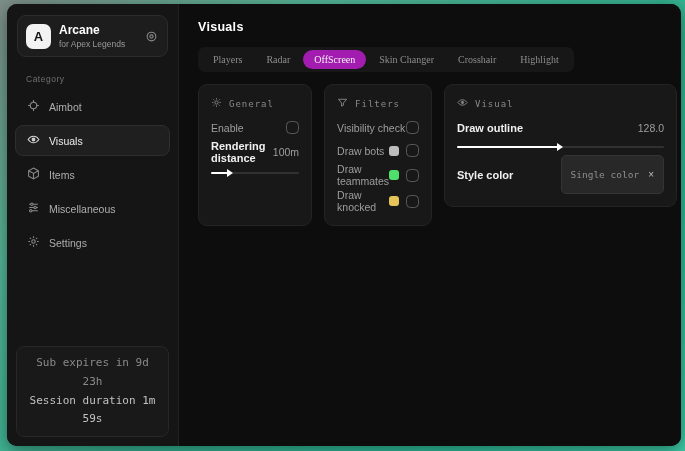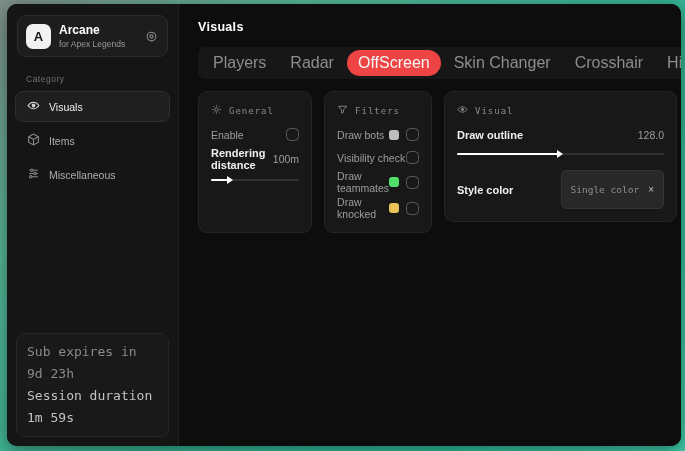--- a/index.html
+++ b/index.html
@@ -16,49 +16,49 @@
   .logo{width:25px;height:25px;background:#f2f2f2;border-radius:7px;color:#141414;font-weight:bold;font-size:13px;display:flex;align-items:center;justify-content:center;flex:none;}
   .app-name{font-size:12px;font-weight:bold;color:#fff;}
   .app-sub{font-size:8.5px;color:#9a9a9a;margin-top:2px;}
   .target-btn{margin-left:auto;color:#8a8a8a;width:14px;height:14px;display:flex;align-items:center;}
   .target-btn svg{width:13px;height:13px;}
   .category{margin:17px 0 7px 19px;font-family:Liberation Sans, sans-serif;font-size:8.5px;color:#707070;letter-spacing:.5px;}
   .nav{display:flex;flex-direction:column;gap:3px;padding:0 8px;}
   .nav-item{display:flex;align-items:center;gap:9px;padding:7px 11px;border-radius:8px;color:#aeaeae;font-size:10.5px;border:1px solid transparent;cursor:pointer;}
   .nav-item svg{width:13px;height:13px;color:#8a8a8a;flex:none;}
   .nav-item.active{background:#1f1f1f;border-color:#2e2e2e;color:#ededed;}
-  .footer-card{position:absolute;left:9px;right:9px;bottom:9px;background:#191919;border:1px solid #272727;border-radius:8px;padding:7px 10px;font-family:"DejaVu Sans Mono",monospace;font-size:13px;line-height:1.7;}
+  .footer-card{position:absolute;left:9px;right:9px;bottom:9px;background:#191919;border:1px solid #272727;border-radius:8px;padding:7px 10px;font-family:"DejaVu Sans Mono",monospace;font-size:11px;line-height:1.7;text-align:center;}
   .footer-line1{color:#8a8a8a;}
   .footer-line2{color:#c2c2c2;}
   
   .main{flex:1;background:#0d0d0d;padding:16px 13px;position:relative;}
   .page-title{font-size:12.5px;font-weight:bold;color:#fff;margin-left:6px;letter-spacing:.3px;}
   .tabbar{display:inline-flex;gap:2px;margin:13px 0 0 6px;background:#171717;border-radius:7px;padding:3px 4px;}
-  .tab{padding:4px 11px;font-size:16px;color:#8d8d8d;border-radius:99px;cursor:pointer;white-space:nowrap;}
-  .tab.active{background:#ef4444;color:#f5f5f5;}
+  .tab{padding:4px 11px;font-size:10px;color:#8d8d8d;border-radius:99px;cursor:pointer;white-space:nowrap;font-family:Liberation Serif, serif;}
+  .tab.active{background:#a21caf;color:#f5f5f5;}
   .content{display:flex;gap:12px;margin:12px 0 0 6px;align-items:flex-start;}
   .col-left{width:234px;display:flex;flex-direction:row;gap:12px;flex:none;}
   .col-right{width:233px;flex:none;}
   .panel{background:#181818;border:1px solid #242424;border-radius:9px;padding:9px 12px 12px;}
   .panel-head{display:flex;align-items:center;gap:7px;color:#8a8a8a;font-family:"DejaVu Sans Mono",monospace;font-size:9px;letter-spacing:1px;margin:3px 0 7px;}
   .panel-head svg{width:11px;height:11px;flex:none;}
   .row{display:flex;align-items:center;min-height:21px;margin-top:2px;}
   .row-label{font-size:10.5px;color:#9e9e9e;}
   .row-label.strong{color:#f0f0f0;font-weight:bold;font-size:11px;}
   .row-end{margin-left:auto;display:flex;align-items:center;gap:7px;}
   .value{font-size:10.5px;color:#9e9e9e;}
   .checkbox{width:13px;height:13px;border:1.5px solid #5a5a5a;border-radius:4.5px;background:transparent;cursor:pointer;flex:none;}
   .swatch{width:10px;height:10px;border-radius:3px;cursor:pointer;flex:none;}
   .slider{position:relative;height:12px;margin-top:3px;cursor:pointer;}
   .slider-track{position:absolute;left:0;right:0;top:5px;height:2px;background:#313131;border-radius:2px;}
   .slider-fill{position:absolute;left:0;top:5px;height:2px;background:#ffffff;border-radius:2px;}
   .slider-fill::after{content:"";position:absolute;right:-2px;top:-3px;width:0;height:0;border-left:6px solid #fff;border-top:4px solid transparent;border-bottom:4px solid transparent;}
   .chip{display:flex;align-items:center;gap:9px;background:#282828;border:1px solid #343434;border-radius:5px;padding:13px 9px;font-size:9.5px;color:#8e8e8e;font-family:"DejaVu Sans Mono",monospace;cursor:pointer;}
   .chip-close{color:#bdbdbd;font-size:10px;cursor:pointer;font-family:"Liberation Sans",sans-serif;}
-  .mt6{margin-top:10px;gap:9px;}
+  .mt6{margin-top:2px;gap:9px;}
 </style>
 </head>
 <body>
 
 <div class="window">
 
   <div class="sidebar">
 
     <div class="header-card">
       <div class="logo">A</div>
@@ -70,20 +70,27 @@
         <svg viewBox="0 0 24 24" fill="none" stroke="currentColor" stroke-width="2">
             <circle cx="12" cy="12" r="8"></circle>
             <circle cx="12" cy="12" r="3"></circle>
           </svg>
       </span>
     </div>
 
     <div class="category">Category</div>
 
     <div class="nav">
+      <div class="nav-item">
+        <span><svg width="13" height="13" viewBox="0 0 24 24" fill="none" stroke="#8a8a8a" stroke-width="2">
+              <circle cx="12" cy="12" r="6"></circle>
+              <path d="M12 2v4M12 18v4M2 12h4M18 12h4"></path>
+            </svg></span>
+        <span>Aimbot</span>
+      </div>
       <div class="nav-item active">
         <span><svg width="13" height="13" viewBox="0 0 24 24" fill="none" stroke="#cfcfcf" stroke-width="2">
               <path d="M2 12s4-6 10-6 10 6 10 6-4 6-10 6S2 12 2 12z"></path>
               <circle cx="12" cy="12" r="2.5" fill="#cfcfcf"></circle>
             </svg></span>
         <span>Visuals</span>
       </div>
       <div class="nav-item">
         <span><svg width="13" height="13" viewBox="0 0 24 24" fill="none" stroke="#8a8a8a" stroke-width="2">
               <path d="M12 2l9 5v10l-9 5-9-5V7z"></path>
@@ -92,20 +99,27 @@
         <span>Items</span>
       </div>
       <div class="nav-item">
         <span><svg width="13" height="13" viewBox="0 0 24 24" fill="none" stroke="#8a8a8a" stroke-width="2">
               <path d="M4 6h16M4 12h16M4 18h16"></path>
               <circle cx="9" cy="6" r="2.2" fill="#151515"></circle>
               <circle cx="15" cy="12" r="2.2" fill="#151515"></circle>
               <circle cx="7" cy="18" r="2.2" fill="#151515"></circle>
             </svg></span>
         <span>Miscellaneous</span>
+      </div>
+      <div class="nav-item">
+        <span><svg width="13" height="13" viewBox="0 0 24 24" fill="none" stroke="#8a8a8a" stroke-width="2">
+              <circle cx="12" cy="12" r="3.2"></circle>
+              <path d="M12 2.5v3M12 18.5v3M2.5 12h3M18.5 12h3M5.2 5.2l2.1 2.1M16.7 16.7l2.1 2.1M18.8 5.2l-2.1 2.1M7.3 16.7l-2.1 2.1"></path>
+            </svg></span>
+        <span>Settings</span>
       </div>
     </div>
 
     <div class="footer-card">
       <div class="footer-line1">Sub expires in 9d 23h</div>
       <div class="footer-line2">Session duration 1m 59s</div>
     </div>
   </div>
 
   <div class="main">
@@ -151,31 +165,31 @@
         </div>
 
         <div class="panel">
           <div class="panel-head">
             <span><svg viewBox="0 0 24 24" fill="none" stroke="#8a8a8a" stroke-width="2">
                   <path d="M3 5h18l-7 8v5l-4 2v-7z"></path>
                 </svg></span>
             <span>Filters</span>
           </div>
           <div class="row">
+            <span class="row-label">Visibility check</span>
+            <span class="row-end">
+                <span class="checkbox"></span>
+              </span>
+          </div>
+          <div class="row">
             <span class="row-label">Draw bots</span>
             <span class="row-end">
               <span class="swatch" style="background:#bdbdbd"></span>
               <span class="checkbox"></span>
             </span>
-          </div>
-          <div class="row">
-            <span class="row-label">Visibility check</span>
-            <span class="row-end">
-                <span class="checkbox"></span>
-              </span>
           </div>
           <div class="row">
             <span class="row-label">Draw teammates</span>
             <span class="row-end">
               <span class="swatch" style="background:#4ee06a"></span>
               <span class="checkbox"></span>
             </span>
           </div>
           <div class="row">
             <span class="row-label">Draw knocked</span>

